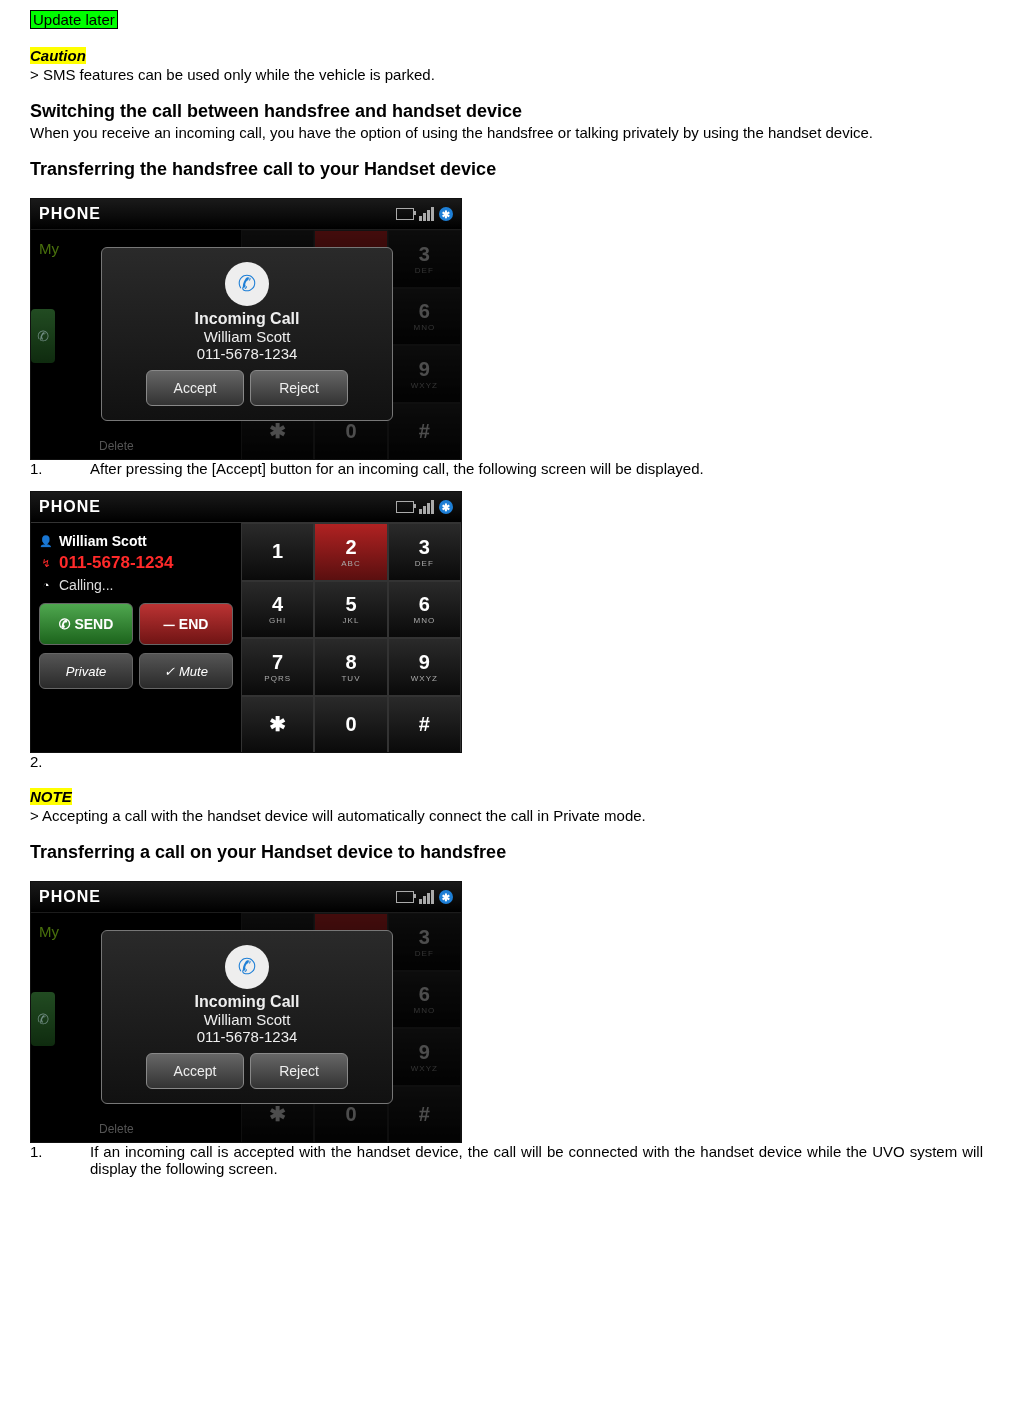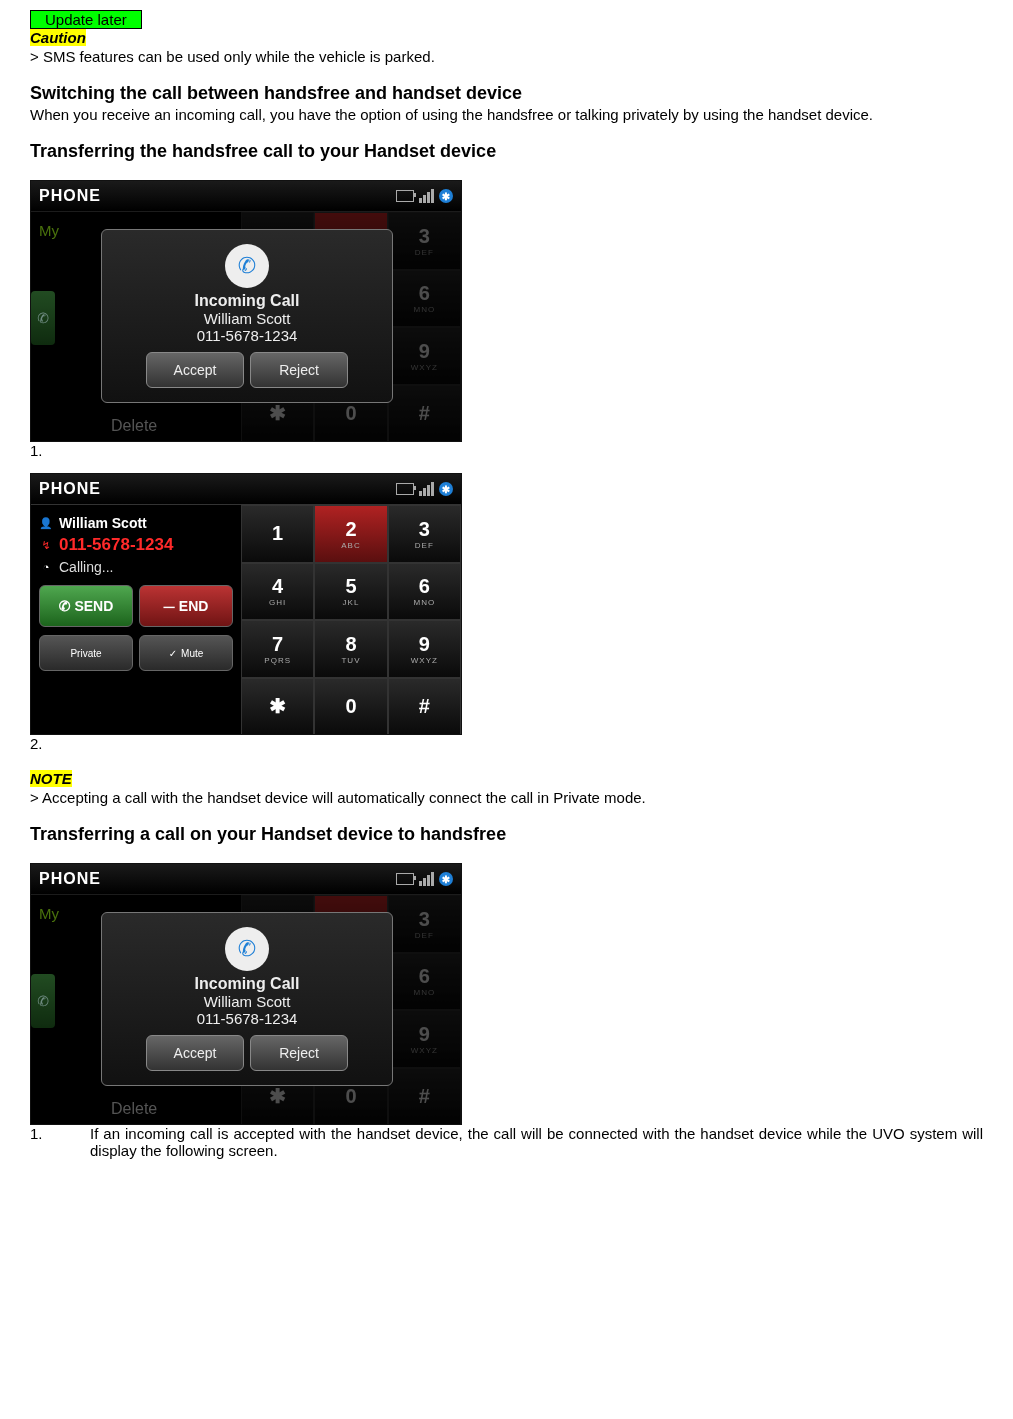--- a/index.html
+++ b/index.html
@@ -9,21 +9,21 @@
     font-size: 15px;
     color: #000;
     width: 1013px;
     box-sizing: border-box;
     background: #fff;
   }
   .hl-green {
     background: #00ff00;
     border: 1px solid #000;
     display: inline-block;
-    padding: 0 14px;
+    padding: 0 2px;
   }
   .hl-yellow-bolditalic {
     background: #ffff00;
     font-weight: bold;
     font-style: italic;
   }
   .section-title {
     font-weight: bold;
     font-size: 18px;
     margin-top: 18px;
@@ -113,21 +113,21 @@
   .phone-ui .info-col .number{color:#ff2a2a;font-weight:bold;font-size:17px;}
   .phone-ui .info-col .status-text{color:#ddd;}
   .phone-ui .info-col .big-btns{display:flex;gap:6px;margin-top:10px;}
   .phone-ui .bigbtn {
     flex:1;height:40px;border-radius:6px;display:flex;align-items:center;justify-content:center;gap:4px;font-weight:bold;font-size:14px;background:linear-gradient(#555,#222);border:1px solid #666;
   }
   .phone-ui .bigbtn.send{background:linear-gradient(#4fa74f,#1c641c);}
   .phone-ui .bigbtn.end{background:linear-gradient(#b33,#701414);}
   .phone-ui .bigbtn .bicon{font-size:14px;}
   .phone-ui .small-btns{display:flex;gap:6px;margin-top:8px;}
-  .phone-ui .smallbtn{flex:1;height:34px;border-radius:6px;background:linear-gradient(#555,#2a2a2a);border:1px solid #666;display:flex;align-items:center;justify-content:center;font-size:10px;gap:4px;}
+  .phone-ui .smallbtn{flex:1;height:34px;border-radius:6px;background:linear-gradient(#555,#2a2a2a);border:1px solid #666;display:flex;align-items:center;justify-content:center;font-size:13px;gap:4px;font-style:italic;}
   .phone-ui .keypad-col{
     flex:1;display:grid;grid-template-columns:repeat(3,1fr);grid-template-rows:repeat(4,1fr);
   }
   .phone-ui .key{
     border:1px solid #333;background:linear-gradient(#2a2a2a,#0a0a0a);display:flex;flex-direction:column;align-items:center;justify-content:center;
   }
   .phone-ui .key.red{background:linear-gradient(#b02222,#5a0f0f);}
   .phone-ui .key .d{font-size:20px;font-weight:bold;}
   .phone-ui .key .l{font-size:8px;color:#aaa;letter-spacing:1px;}
   
@@ -138,33 +138,33 @@
     position:absolute;z-index:2;top:48px;left:70px;width:290px;height:172px;background:linear-gradient(#2a2a2a,#111);border:1px solid #777;border-radius:6px;display:flex;flex-direction:column;align-items:center;justify-content:center;color:#eee;
   }
   .phone-ui .dialog .circle{width:44px;height:44px;border-radius:50%;background:#eee;display:flex;align-items:center;justify-content:center;color:#1e7fd6;font-size:22px;margin-bottom:4px;}
   .phone-ui .dialog .t1{font-size:16px;font-weight:bold;}
   .phone-ui .dialog .t2{font-size:15px;}
   .phone-ui .dialog .t3{font-size:15px;margin-bottom:8px;}
   .phone-ui .dialog .dbtns{display:flex;gap:6px;}
   .phone-ui .dialog .dbtn{width:96px;height:34px;border-radius:6px;background:linear-gradient(#666,#333);border:1px solid #888;display:flex;align-items:center;justify-content:center;font-size:14px;}
   .phone-ui.dim .info-col .mylabel{color:#84cc16;font-size:15px;}
   .phone-ui.dim .info-col{padding-top:10px;}
-  .phone-ui.dim .delete-under{position:absolute;bottom:6px;left:80px;color:#999;font-size:16px;z-index:0;}
+  .phone-ui.dim .delete-under{position:absolute;bottom:6px;left:68px;color:#999;font-size:12px;z-index:0;}
   .phone-ui.dim .leftedge{position:absolute;left:0;top:110px;width:24px;height:54px;border-radius:4px;background:linear-gradient(#3e8a3e,#1c4f1c);z-index:0;display:flex;align-items:center;justify-content:center;font-size:14px;color:#cfe;}
   .phone-ui.dim .keypad-col .key{opacity:0.55;}
   .phone-ui.dim .keypad-col .key.red{opacity:0.7;}
 </style>
 </head>
 <body>
 
 
 
 <span class="hl-green">Update later</span>
 
-<div style="">
+<div style="margin-top:18px">
   <span class="hl-yellow-bolditalic">Caution</span>
 </div>
 <div class="para">&gt; SMS features can be used only while the vehicle is parked.</div>
 
 <div class="section-title">Switching the call between handsfree and handset device</div>
 <div class="para">When you receive an incoming call, you have the option of using the handsfree or talking privately by using the handset device.</div>
 
 <div class="section-title">Transferring the handsfree call to your Handset device</div>
 
 
@@ -247,20 +247,21 @@
     <div class="dbtns">
       <div class="dbtn">Accept</div>
       <div class="dbtn">Reject</div>
     </div>
   </div>
 </div>
 
 <ol>
   <li>
       <span class="num">1.</span>
+      <span>After pressing the [Accept] button for an incoming call, the following screen will be displayed.</span>
     </li>
 </ol>
 
 
 <div class="phone-ui" style="margin-top:14px">
   <div class="titlebar">
     <span class="title">PHONE</span>
     <span class="status">
       <span class="batt"></span>
       <span class="sig">

